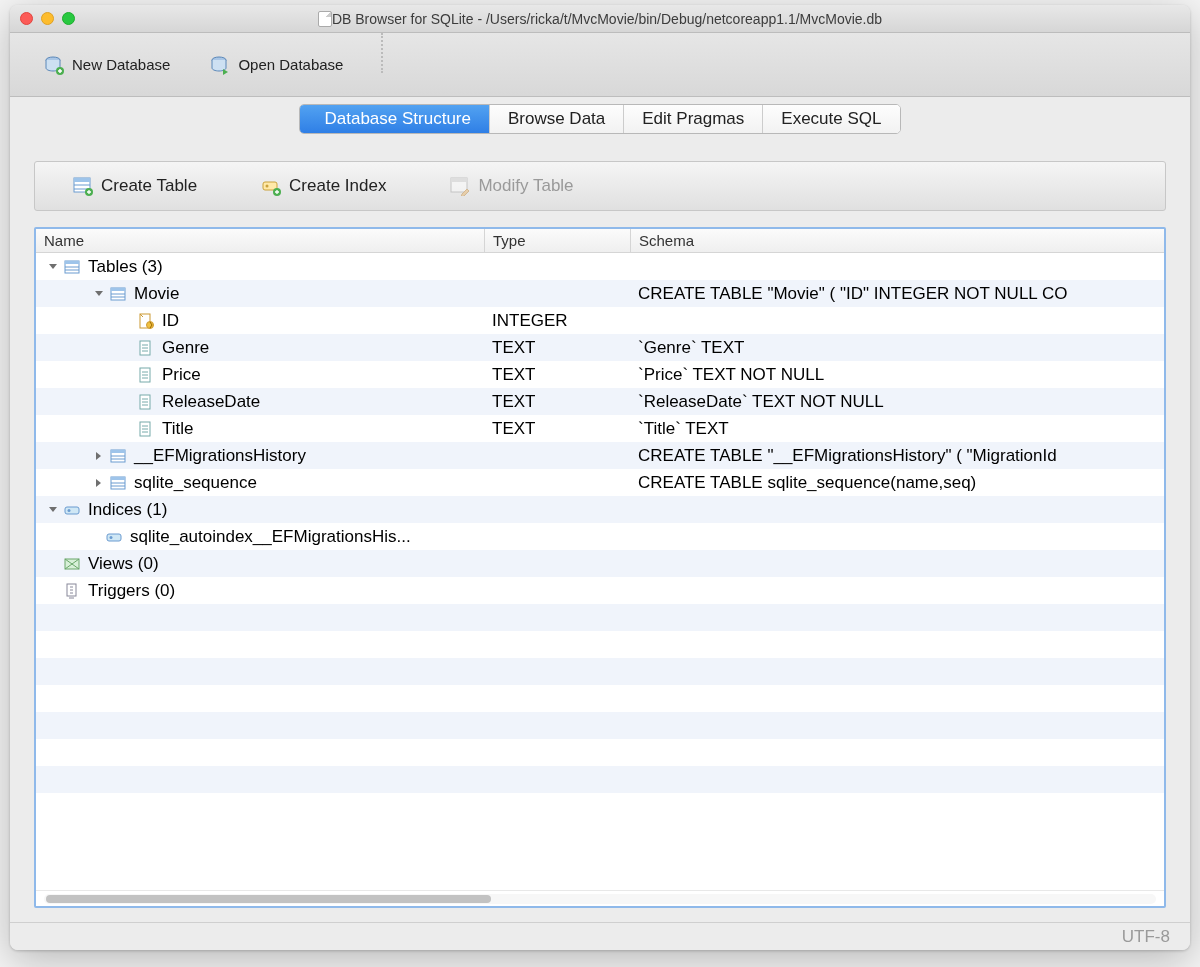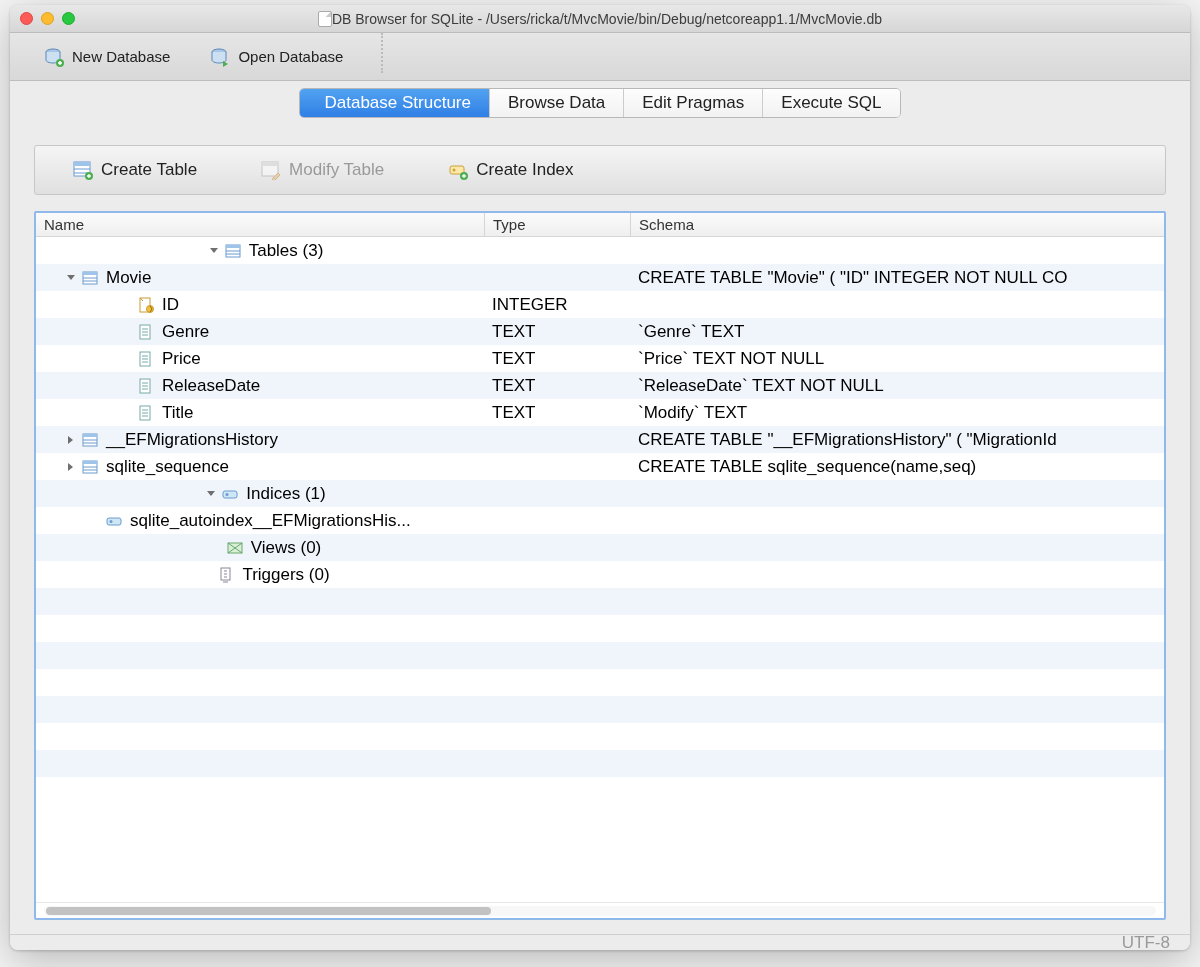--- a/index.html
+++ b/index.html
@@ -48,21 +48,21 @@
   .title-text { color: #3c3c3c; font-size: 14px; }
   .doc-icon {
     width: 14px; height: 16px; background: #fff; border: 1px solid #aaa;
     border-radius: 2px; position: relative;
   }
   .doc-icon::after {
     content:""; position:absolute; top:0; right:0; width:5px; height:5px;
     background: linear-gradient(135deg, #fff 50%, #ccc 50%);
   }
   .toolbar {
-    height: 48px;
+    height: 64px;
     background: linear-gradient(#e6e6e6, #d8d8d8);
     border-bottom: 1px solid #bdbdbd;
     display: flex;
     align-items: flex-start;
     padding: 0 6px;
   }
   .tool-group {
     display: flex;
     align-items: center;
     height: 100%;
@@ -174,22 +174,22 @@
     display: flex;
     height: 27px;
     align-items: center;
     font-size: 17px;
     color: #000;
   }
   .row:nth-child(even) { background: #f0f4fb; }
   .c-name   { flex: 0 0 448px; display: flex; align-items: center; overflow: hidden; white-space: nowrap;}
   .c-type   { flex: 0 0 146px; padding-left: 8px; white-space: nowrap;}
   .c-schema { flex: 1 1 auto; padding-left: 8px; white-space: nowrap; overflow: hidden;}
-  .indent0 { padding-left: 10px; justify-content: center; }
-  .indent1 { padding-left: 28px; }
+  .indent0 { padding-left: 10px; }
+  .indent1 { padding-left: 56px; }
   .indent2 { padding-left: 70px; }
   .indent3 { padding-left: 102px; }
   .twist {
     width: 14px; height: 14px; margin-right: 4px; display: inline-flex;
     align-items:center; justify-content:center;
   }
   .twist svg { fill: #6f6f6f; }
   .item-icon {
     width: 18px; height: 18px; display:inline-flex; align-items:center; margin-right:6px;
   }
@@ -199,21 +199,21 @@
     display: flex;
     align-items: center;
     padding: 0 8px;
   }
   .hsb .track { flex:1; height:10px; background:#f7f7f7; border-radius:6px; position:relative;}
   .hsb .thumb {
     position:absolute; left:2px; top:1px; width:40%; height:8px;
     background:#c2c2c2; border-radius:4px;
   }
   .statusbar {
-    height: 16px;
+    height: 28px;
     border-top: 1px solid #cfcfcf;
     background: #ececec;
     display: flex;
     justify-content: flex-end;
     align-items: center;
     padding: 0 20px;
     color: #9a9a9a;
     font-size: 17px;
   }
 </style>
@@ -279,41 +279,41 @@
               <rect x="1" y="2" width="16" height="14" fill="#fff" stroke="#6b9bd0"></rect>
               <rect x="1" y="2" width="16" height="4" fill="#9ec4ea"></rect>
               <line x1="1" y1="9" x2="17" y2="9" stroke="#6b9bd0"></line>
               <line x1="1" y1="13" x2="17" y2="13" stroke="#6b9bd0"></line>
               <circle cx="16" cy="16" r="4" fill="#4caf50"></circle>
               <path d="M16 14v4M14 16h4" stroke="#fff" stroke-width="1.3"></path>
             </svg>
         </span>
         <span>Create Table</span>
       </div>
-      <div class="sub-btn disabled">
-        <span class="ticon">
-          <svg viewBox="0 0 20 20" width="20" height="20">
-              <rect x="1" y="2" width="16" height="14" fill="#fff" stroke="#999"></rect>
-              <rect x="1" y="2" width="16" height="4" fill="#ccc"></rect>
-              <path d="M12 18l5-5 2 2-5 5-3 1z" fill="#e8b060" stroke="#b88030"></path>
-            </svg>
-        </span>
-        <span>Modify Table</span>
-      </div>
       <div class="sub-btn">
         <span class="ticon">
           <svg viewBox="0 0 20 20" width="20" height="20">
               <rect x="2" y="6" width="14" height="8" rx="2" fill="#ffe9a8" stroke="#caa23d"></rect>
               <circle cx="6" cy="10" r="1.5" fill="#caa23d"></circle>
               <circle cx="16" cy="16" r="4" fill="#4caf50"></circle>
               <path d="M16 14v4M14 16h4" stroke="#fff" stroke-width="1.3"></path>
             </svg>
         </span>
         <span>Create Index</span>
       </div>
+      <div class="sub-btn disabled">
+        <span class="ticon">
+          <svg viewBox="0 0 20 20" width="20" height="20">
+              <rect x="1" y="2" width="16" height="14" fill="#fff" stroke="#999"></rect>
+              <rect x="1" y="2" width="16" height="4" fill="#ccc"></rect>
+              <path d="M12 18l5-5 2 2-5 5-3 1z" fill="#e8b060" stroke="#b88030"></path>
+            </svg>
+        </span>
+        <span>Modify Table</span>
+      </div>
     </div>
 
     <div class="tree-panel">
       <div class="col-headers">
         <div class="ch-name">Name</div>
         <div class="ch-type">Type</div>
         <div class="ch-schema">Schema</div>
       </div>
 
       <div class="rows">
@@ -417,21 +417,21 @@
           <div class="c-name indent3">
             <span class="item-icon">
                 <svg width="16" height="16" viewBox="0 0 16 16">
                   <rect x="2" y="1" width="10" height="14" fill="#fff" stroke="#7aa"></rect>
                   <path d="M4 5h6M4 8h6M4 11h6" stroke="#7aa"></path>
                 </svg>
               </span>
             <span>Title</span>
           </div>
           <div class="c-type">TEXT</div>
-          <div class="c-schema">`Modify` TEXT</div>
+          <div class="c-schema">`Title` TEXT</div>
         </div>
 
         <div class="row">
           <div class="c-name indent1">
             <span class="twist">
                 <svg width="10" height="10" viewBox="0 0 10 10">
                   <path d="M2 1l5 4-5 4z"></path>
                 </svg>
               </span>
             <span class="item-icon">

